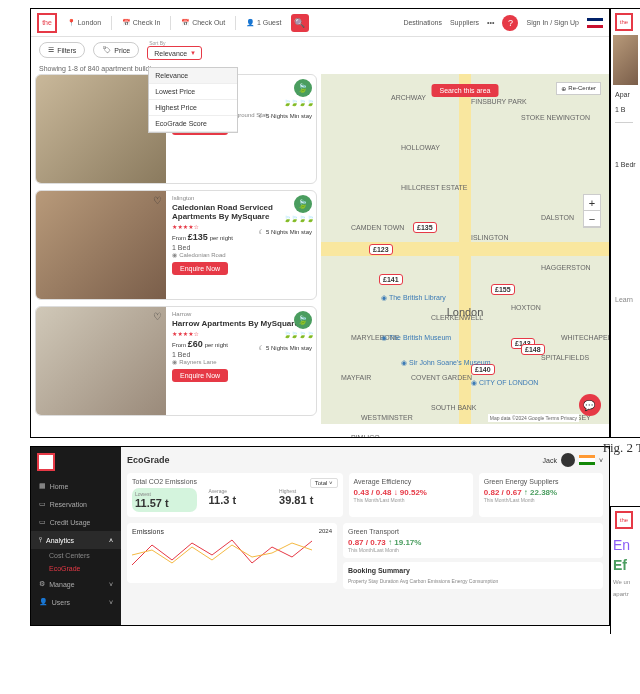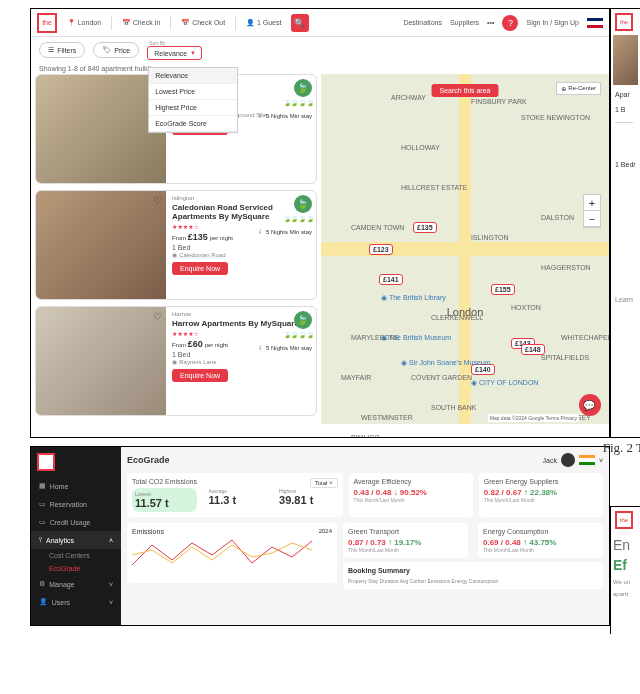--- a/index.html
+++ b/index.html
@@ -378,25 +378,20 @@
               <polyline points="0,20 20,15 40,28 60,12 80,25 100,10 120,22 140,18 160,8 180,15" fill="none" stroke="#f4b942" stroke-width="1"></polyline>
             </svg>
       </div>
       <div style="display:flex;flex-direction:column;gap:4px;flex:1">
         <div style="display:flex;gap:10px">
           <div class="metric-card">
             <div class="metric-title">Green Transport</div>
             <div class="metric-val"><span class="red">0.87 / 0.73</span> <span class="green">↑ 19.17%</span></div>
             <div class="metric-sub">This Month/Last Month</div>
           </div>
-          <div class="metric-card">
-            <div class="metric-title">Energy Consumption</div>
-            <div class="metric-val"><span class="red">0.69 / 0.48</span> <span class="green">↑ 43.75%</span></div>
-            <div class="metric-sub">This Month/Last Month</div>
-          </div>
         </div>
         <div class="booking-card">
           <div style="font-weight:bold">Booking Summary</div>
           <div style="font-size:5px;color:#888;margin-top:4px">Property    Stay Duration    Avg Carbon Emissions    Energy Consumption</div>
         </div>
       </div>
     </div>
   </div>
 </div>
 
@@ -407,19 +402,19 @@
   <div style="font-size:7px;padding:4px">1 B</div>
   <div style="font-size:6px;padding:2px 4px;color:#888">———</div>
   <div style="height:30px"></div>
   <div style="font-size:7px;padding:4px">1 Bedr</div>
   <div style="height:120px"></div>
   <div style="font-size:7px;padding:4px;color:#888">Learn</div>
 </div>
 <div class="fig2-caption">Fig. 2 T</div>
 <div class="edge-frag edge2">
   <div class="edge-logo">the</div>
-  <div style="font-size:14px;padding:4px 2px;color:#737373">En</div>
+  <div style="font-size:14px;padding:4px 2px;color:#8b5cf6">En</div>
   <div style="font-size:14px;padding:0 2px;color:#4a9d5f;font-weight:bold">Ef</div>
   <div style="font-size:6px;padding:6px 2px;color:#888">We un</div>
   <div style="font-size:6px;padding:0 2px;color:#888">apartr</div>
 </div>
 
 </div>
 
 </body></html>

